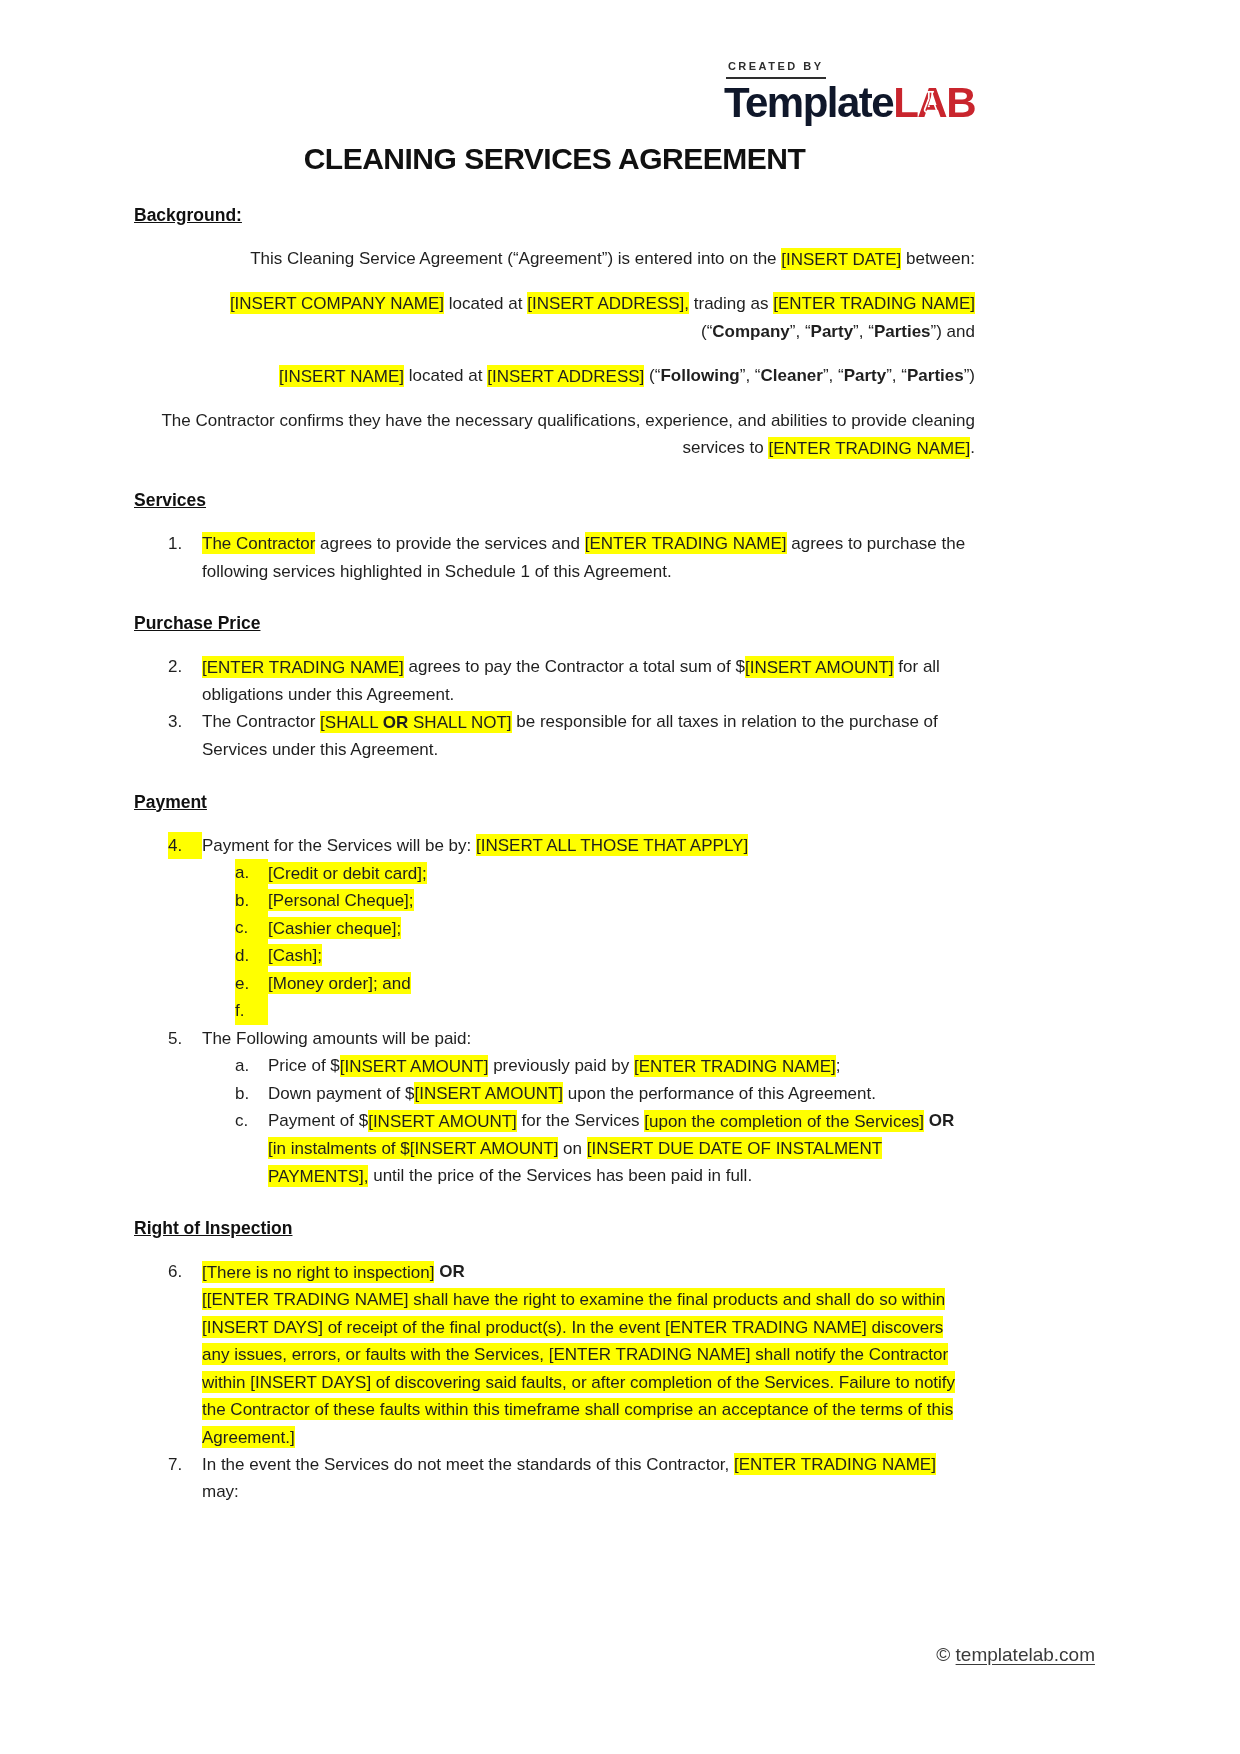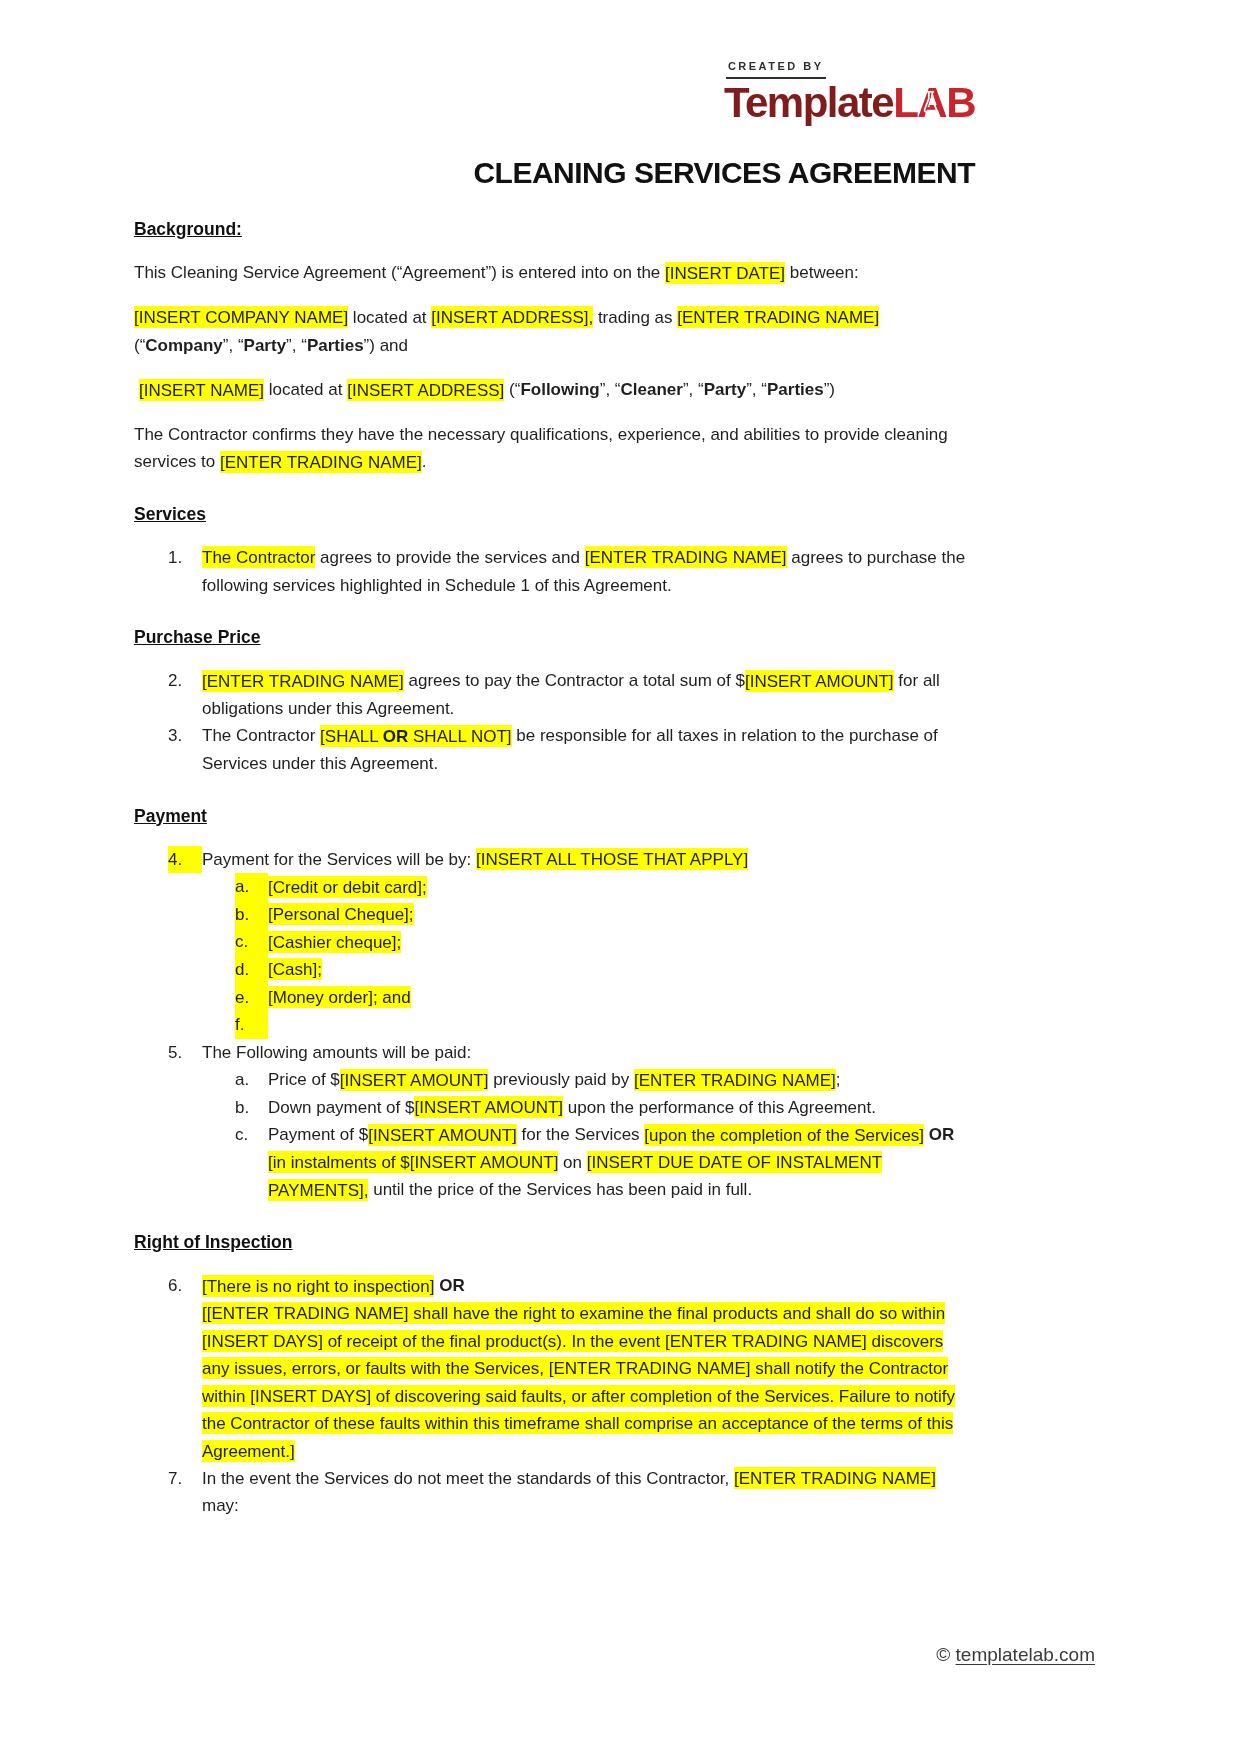--- a/index.html
+++ b/index.html
@@ -12,33 +12,33 @@
     font-size:17px;line-height:1.62;color:#1f1f1f;
     background:#ffffff;overflow:hidden;
   }
   
   .logo{width:fit-content;margin-left:auto;}
   .created-by{
     font-size:11px;font-weight:bold;letter-spacing:2.5px;color:#2e2e2e;
     width:fit-content;border-bottom:2px solid #2e2e2e;padding:0 2px 1px 2px;margin-left:2px;
   }
   .logo-text{font-size:42px;font-weight:bold;letter-spacing:-1.5px;line-height:1.15;white-space:nowrap;}
-  .lt-gray{color:#7f1d1d;}
+  .lt-gray{color:#0f172a;}
   .lt-red{color:#c9252d;position:relative;display:inline-block;}
   .flask{position:absolute;left:29px;top:11px;pointer-events:none;}
   
   .title{
-    margin:28px 0 24px 0;text-align:right;
+    margin:14px 0 24px 0;text-align:center;
     font-size:30px;font-weight:bold;letter-spacing:-0.5px;color:#111;line-height:1.2;
   }
   .h2{
     font-size:17.5px;font-weight:bold;color:#111;
     text-decoration:underline;margin:24px 0 16px 0;
   }
-  p.para{margin:16px 0 17px 0;}
+  p.para{margin:16px 0 17px 0;text-align:right;}
   p.para.sp{padding-left:5px;}
   
   .list{margin:16px 0 17px 0;}
   .li{display:flex;margin:0;}
   .li.l1{padding-left:34px;}
   .li.l1 > .marker{width:34px;flex:none;}
   .li.l2{padding-left:101px;}
   .li.l2 > .marker{width:33px;flex:none;}
   .li-text{flex:1;min-width:0;}
   

